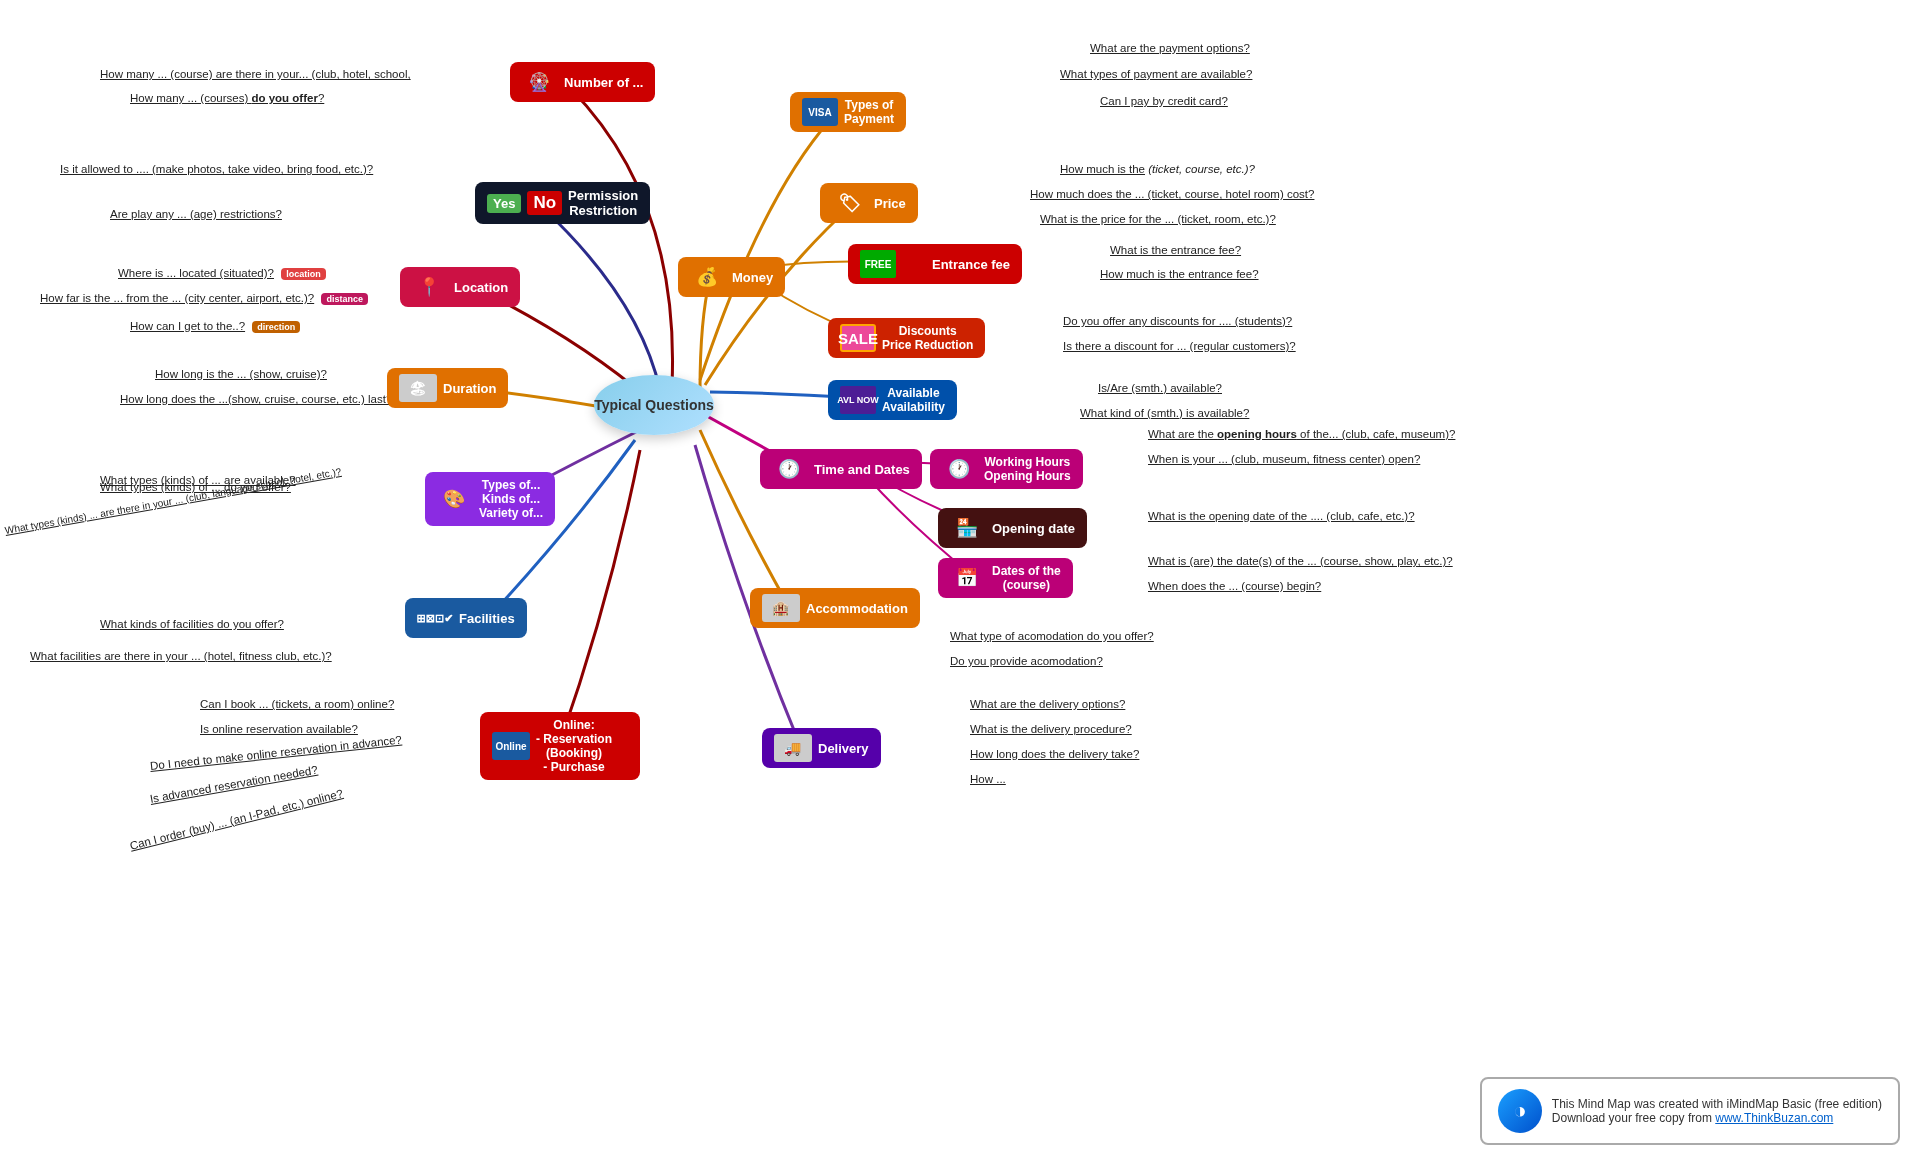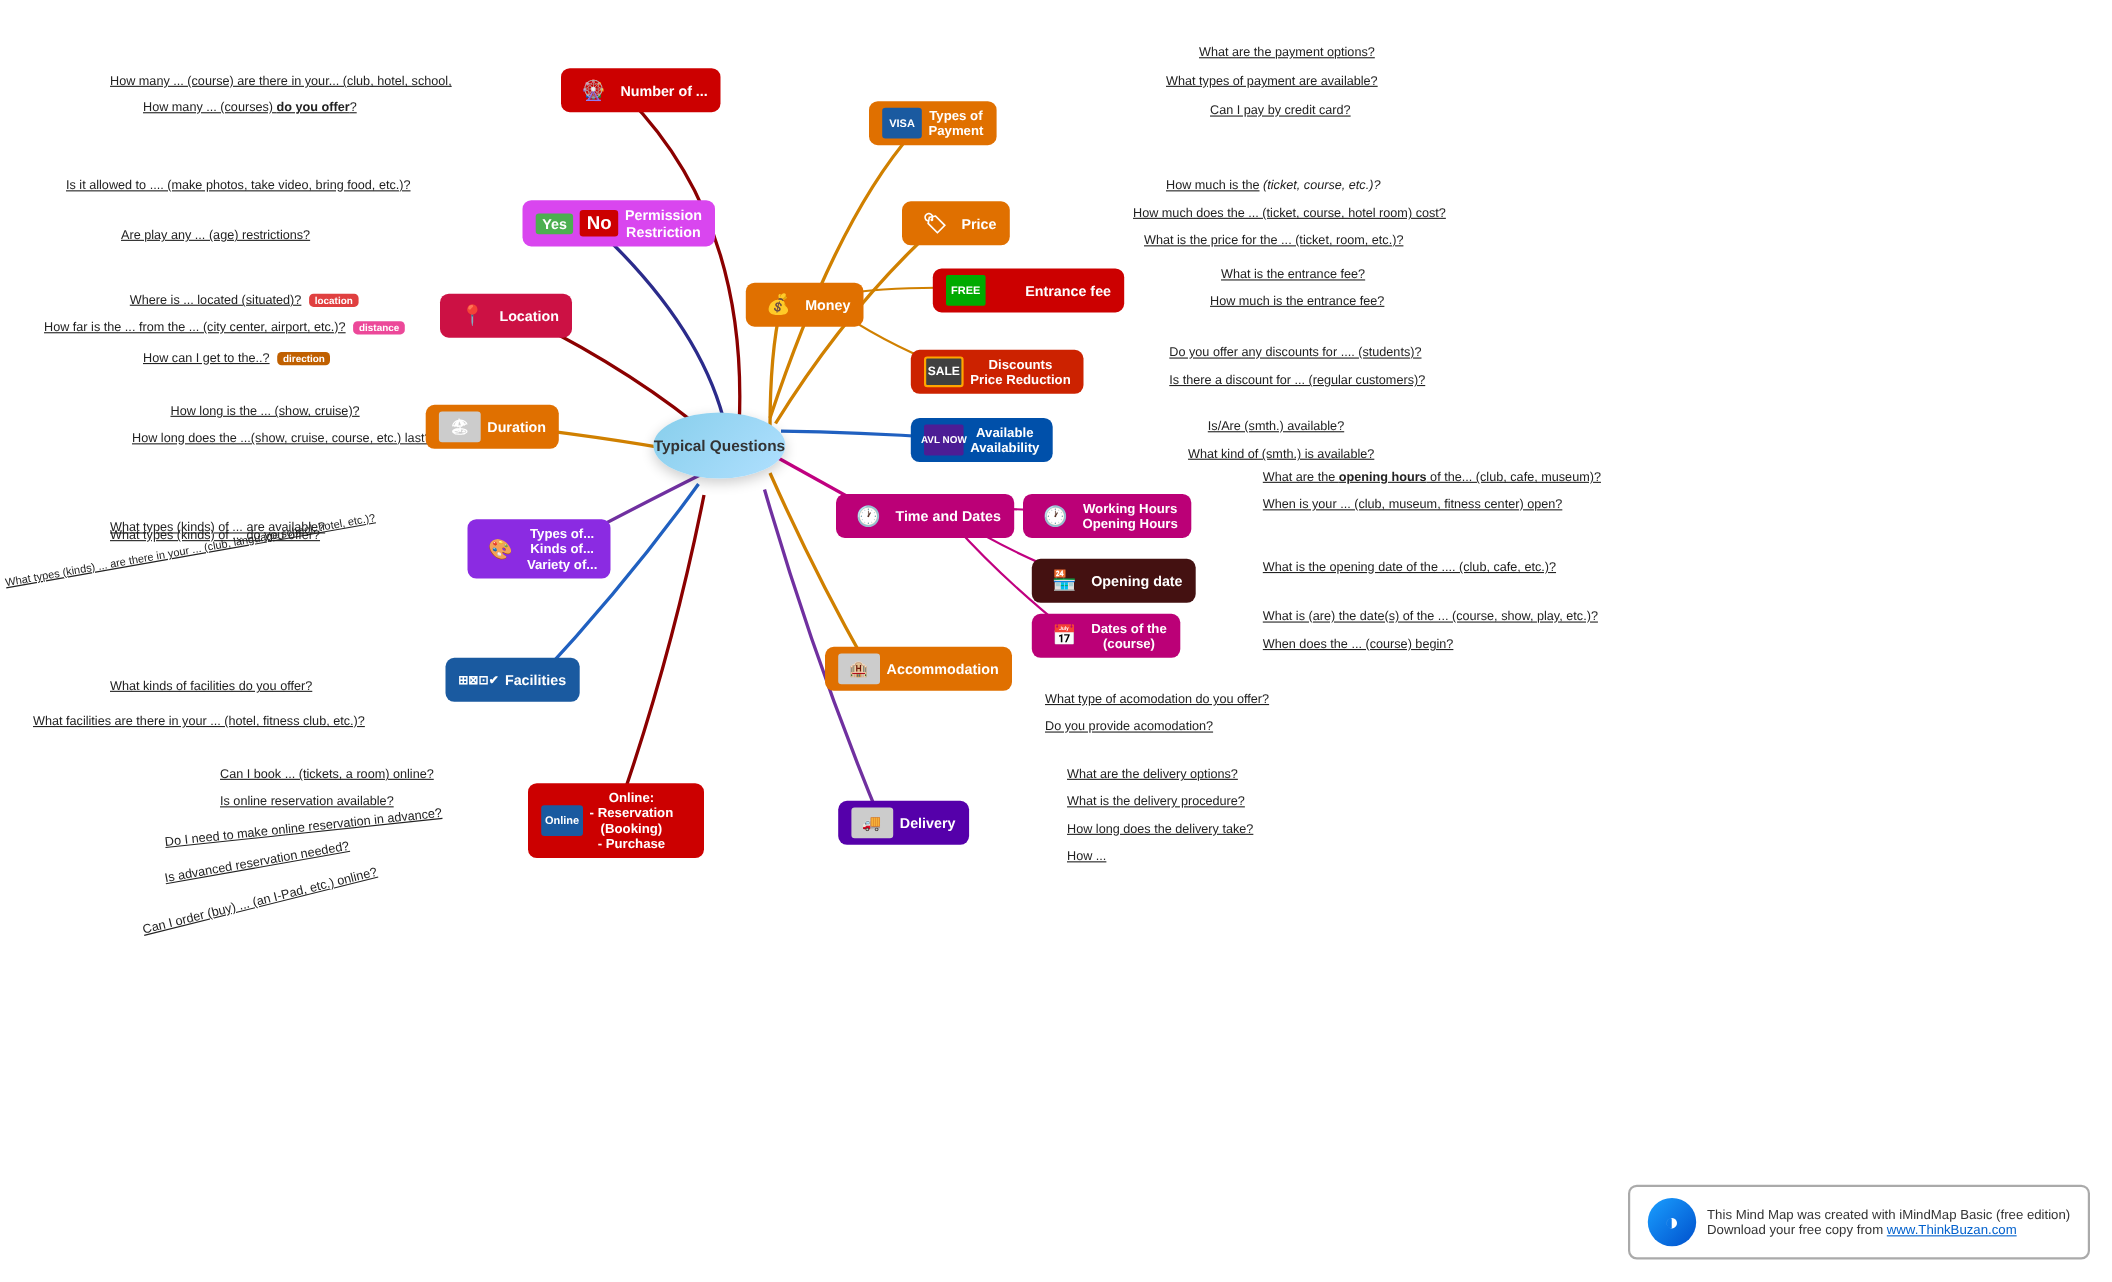--- a/index.html
+++ b/index.html
@@ -64,21 +64,21 @@
     .underline { text-decoration: underline; }
     .small-badge {
       display: inline-block;
       border-radius: 4px;
       padding: 1px 5px;
       font-size: 9px;
       font-weight: bold;
       color: white;
     }
     .badge-location { background: #e04040; }
-    .badge-distance { background: #ec4899; }
+    .badge-distance { background: #be185d; }
     .badge-direction { background: #c06000; }
     .icon-box {
       width: 36px;
       height: 28px;
       display: flex;
       align-items: center;
       justify-content: center;
       font-size: 18px;
       flex-shrink: 0;
     }
@@ -167,21 +167,21 @@
 
 <div class="node-center" style="left:594px; top:375px;">
   <span>Typical Questions</span>
 </div>
 
 <div class="node node-red" style="left:510px; top:62px; background:#cc0000;">
   <div class="icon-box">🎡</div>
   <span>Number of ...</span>
 </div>
 
-<div class="node node-blue" style="left:475px; top:182px; background:#d946ef;align-items:center;">
+<div class="node node-blue" style="left:475px; top:182px; background:#0f172a;align-items:center;">
   <div style="background:#4CAF50; color:white; padding:2px 6px; border-radius:3px; font-size:13px; font-weight:bold;">Yes</div>
   <div style="background:#cc0000; color:white; padding:2px 6px; border-radius:3px; font-size:17px; font-weight:bold;">No</div>
   <span style="white-space:pre;">Permission
 Restriction</span>
 </div>
 
 <div class="node node-red" style="left:400px; top:267px; background:#cc1144;">
   <div class="icon-box">📍</div>
   <span>Location</span>
 </div>
@@ -226,21 +226,21 @@
   <div class="icon-box">💰</div>
   <span>Money</span>
 </div>
 
 <div class="node node-red" style="left:848px; top:244px; background:#cc0000;gap:36px;">
   <div class="icon-box" style="font-size:10px; background:#00aa00; color:white; padding:1px 3px; border-radius:2px;">FREE</div>
   <span>Entrance fee</span>
 </div>
 
 <div class="node node-red" style="left:828px; top:318px; background:#cc2200;">
-  <div class="icon-box" style="font-size:11px; background:#404040; border-radius:3px; color:white; border:2px solid orange; padding:12px;">SALE</div>
+  <div class="icon-box" style="font-size:15px; background:#ec4899; border-radius:3px; color:white; border:2px solid orange; padding:12px;">SALE</div>
   <span style="white-space:pre; font-size:12px;">Discounts
 Price Reduction</span>
 </div>
 
 <div class="node node-blue" style="left:828px; top:380px; background:#0050aa;">
   <div class="icon-box" style="font-size:9px; background:#4c1d95; color:white; padding:2px; border-radius:2px;">AVL NOW</div>
   <span style="white-space:pre; font-size:12px;">Available
 Availability</span>
 </div>
 

